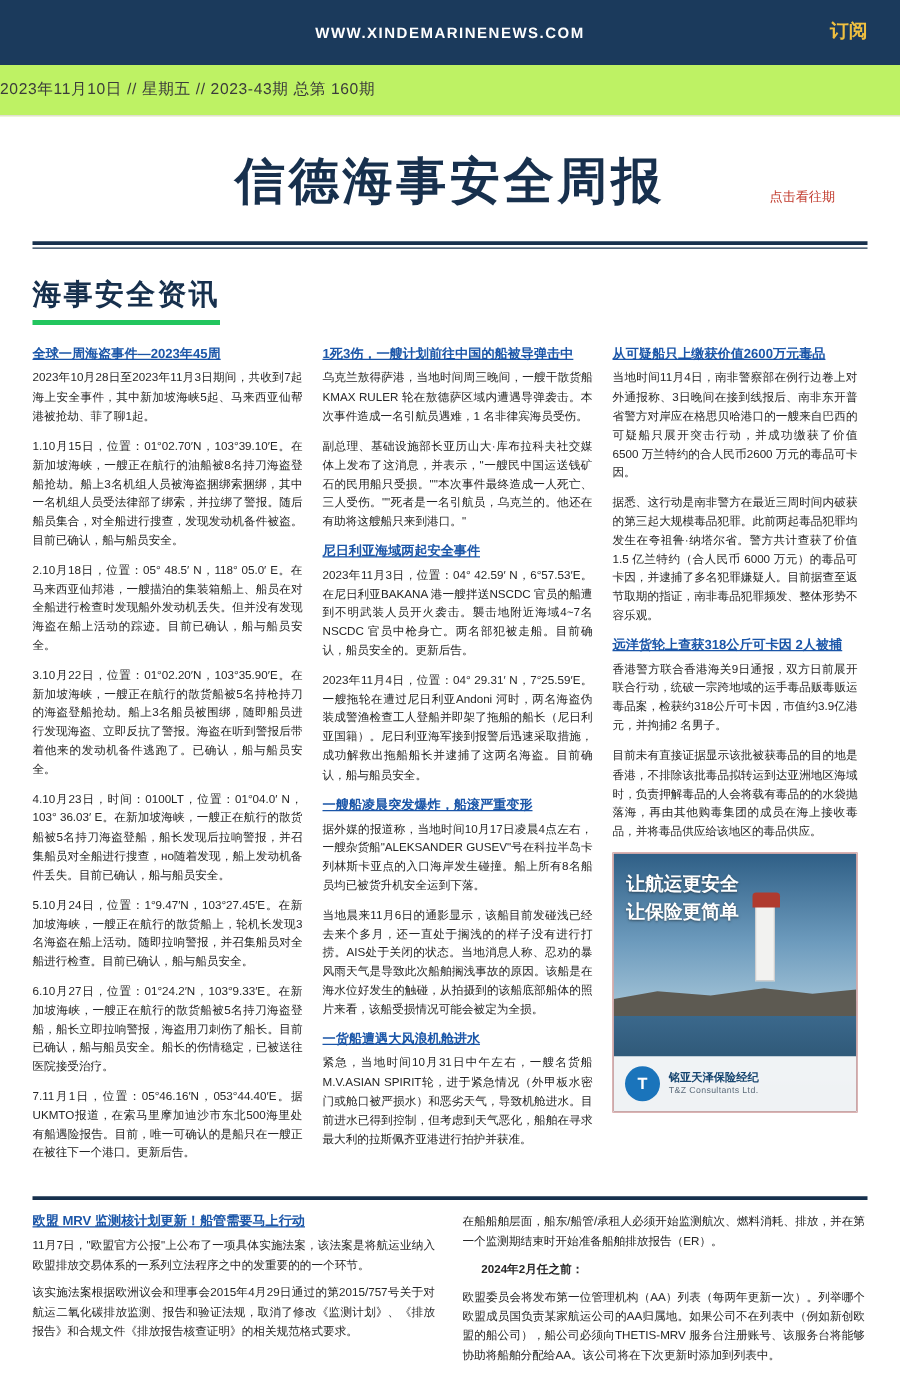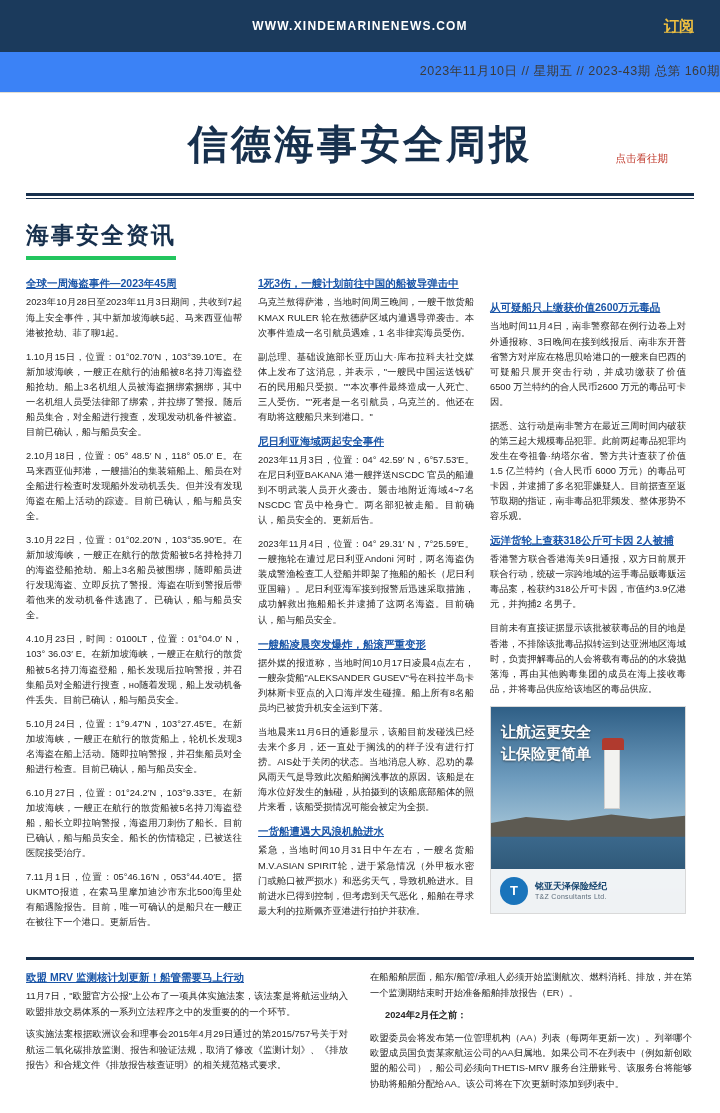--- a/index.html
+++ b/index.html
@@ -30,27 +30,26 @@
     letter-spacing:1.2px;
   }
   .topbar .subscribe {
     position:absolute;
     right:26px;
     top:50%;
     transform:translateY(-50%);
     color:#f0c040;
     font-size:15px;
     font-weight:bold;
-    text-decoration:underline;
   }
 
   
   .datestrip {
-    background:#3b82f6;
-    text-align:right;
+    background:#bef264;
+    text-align:left;
     padding:10px 0 11px;
     font-size:12.5px;
     color:#3b3b3b;
     letter-spacing:0.5px;
     border-bottom:1px solid #e2ded3;
   }
 
   
   .masthead {
     padding:22px 0 18px;
@@ -93,21 +92,21 @@
   .section-wrap { padding-top:4px; }
 
   
   .cols {
     display:flex;
     gap:16px;
     padding:10px 26px 0;
     align-items:flex-start;
   }
   .col { width:216px; }
-  .col.col3 { width:196px;margin-top:24px; }
+  .col.col3 { width:196px; }
 
   .art-title {
     color:#1b56a8;
     font-size:10.5px;
     font-weight:bold;
     text-decoration:underline;
     margin:0 0 4px;
     line-height:1.45;
     display:block;
   }

